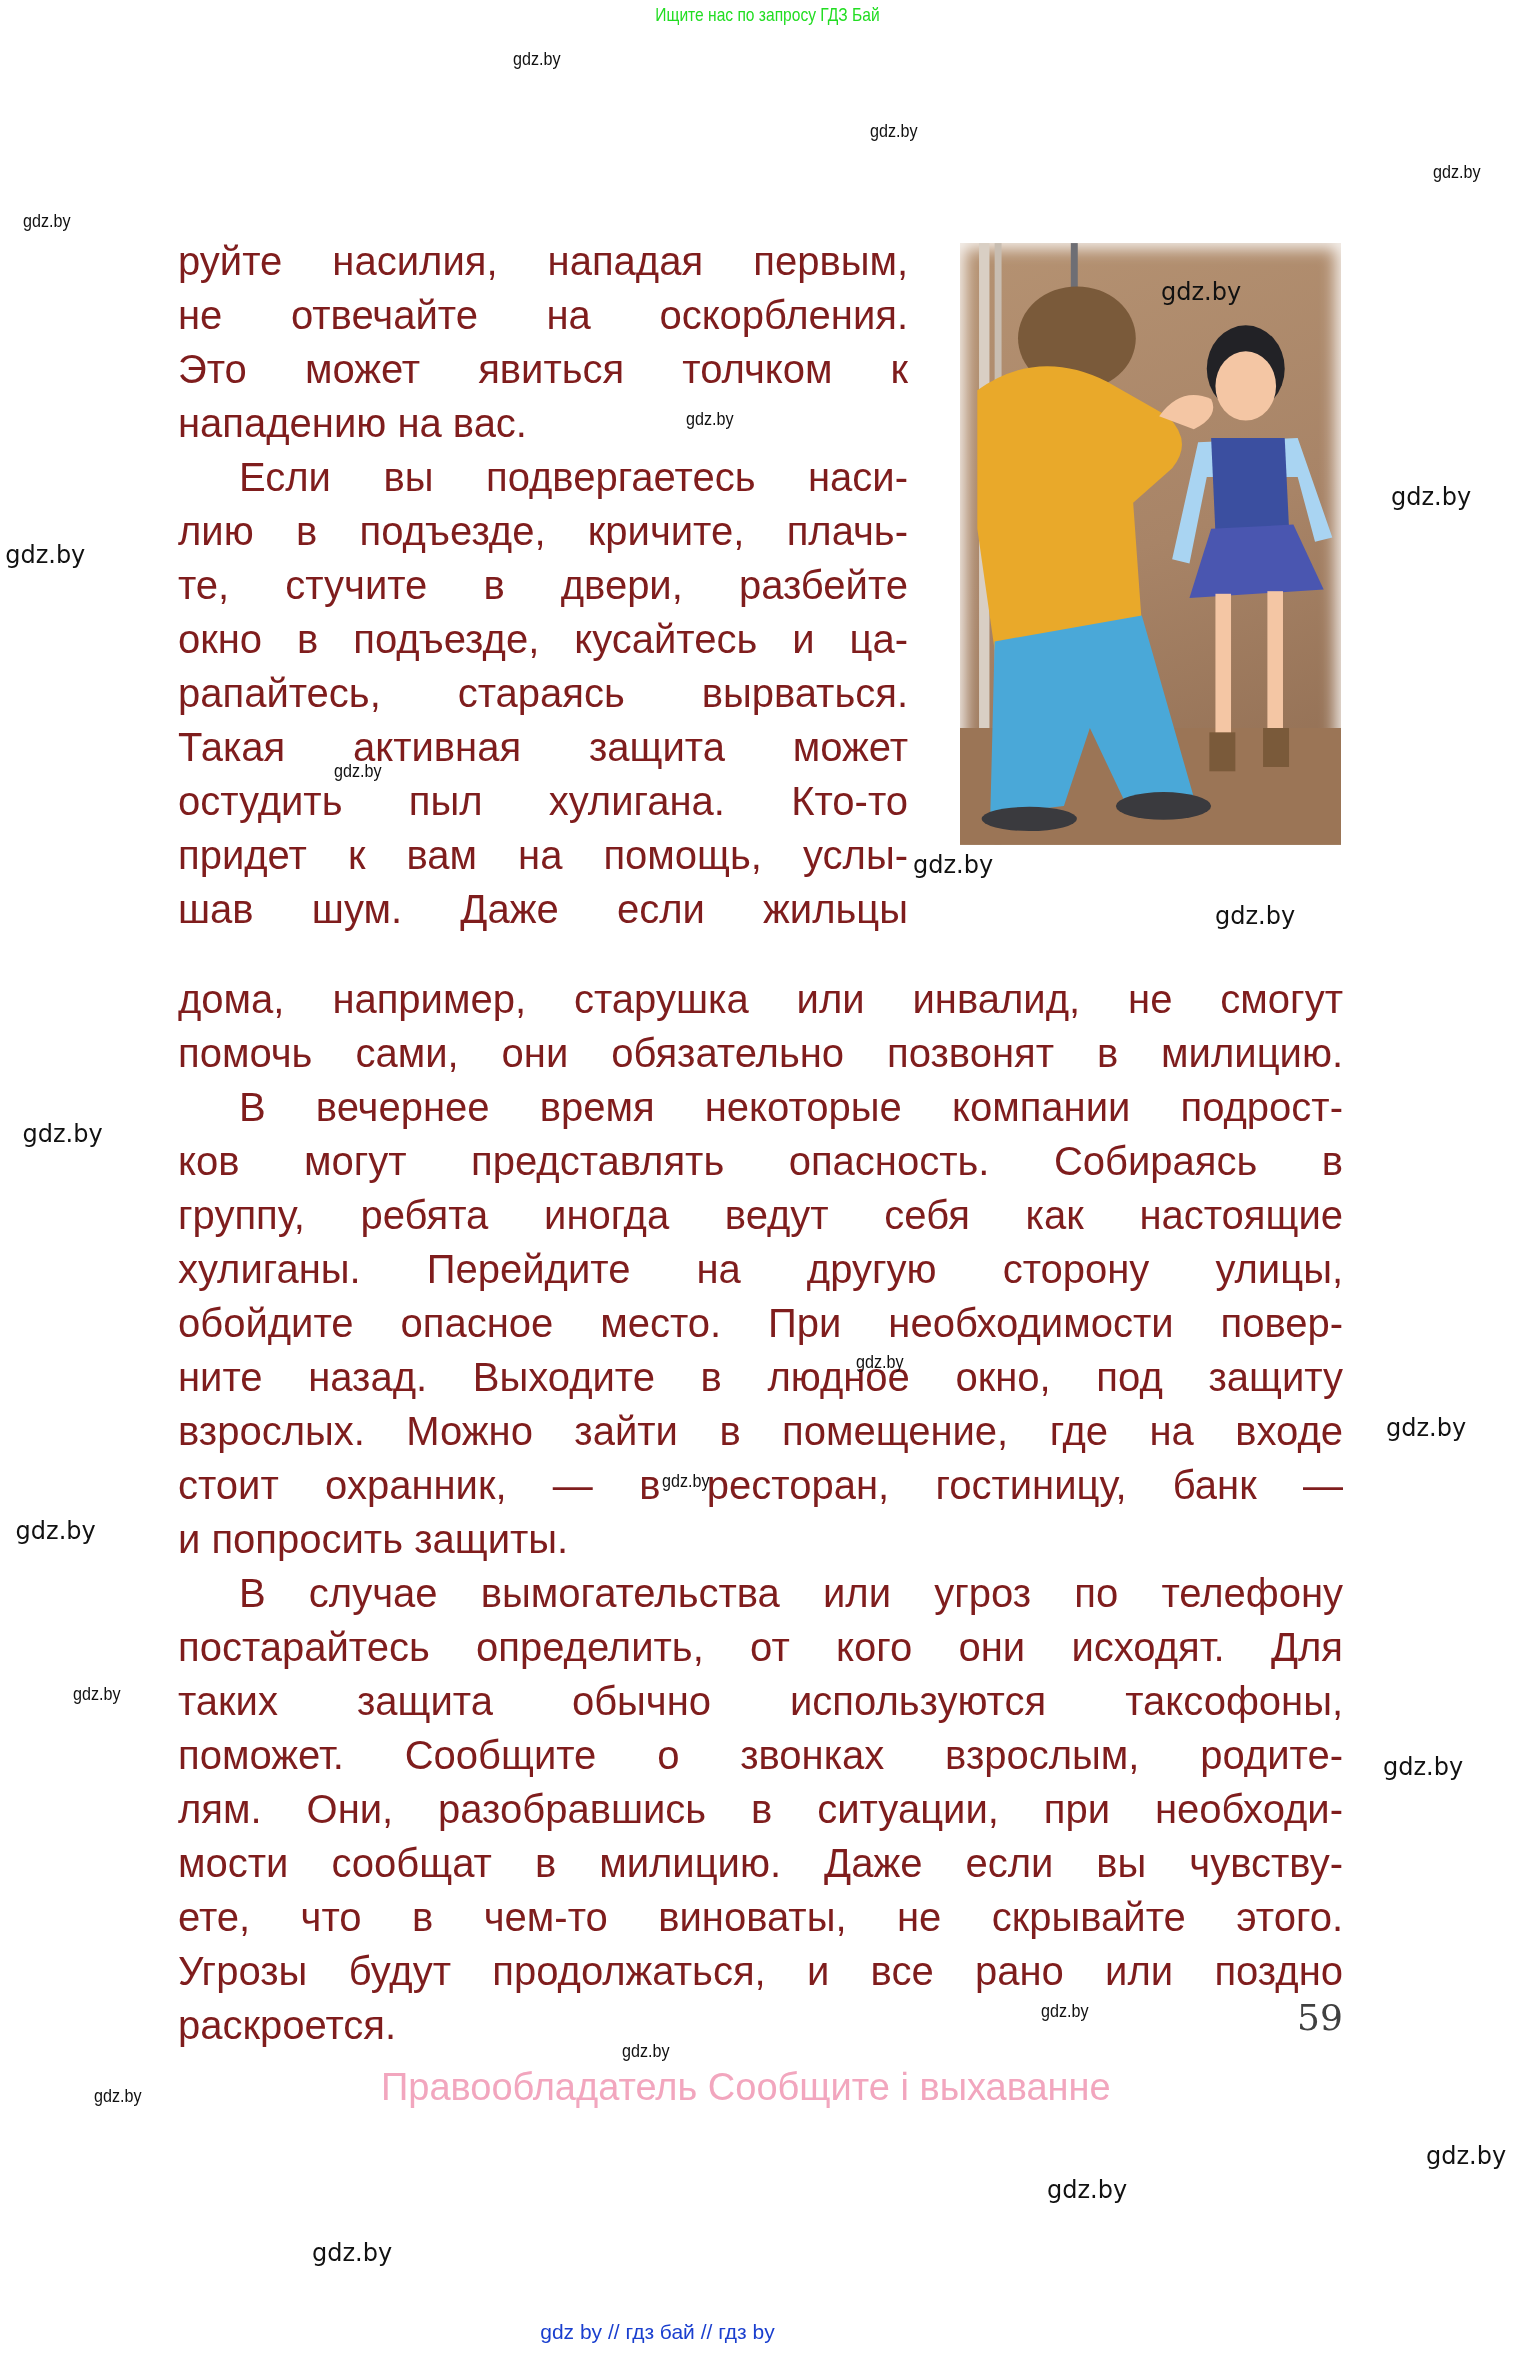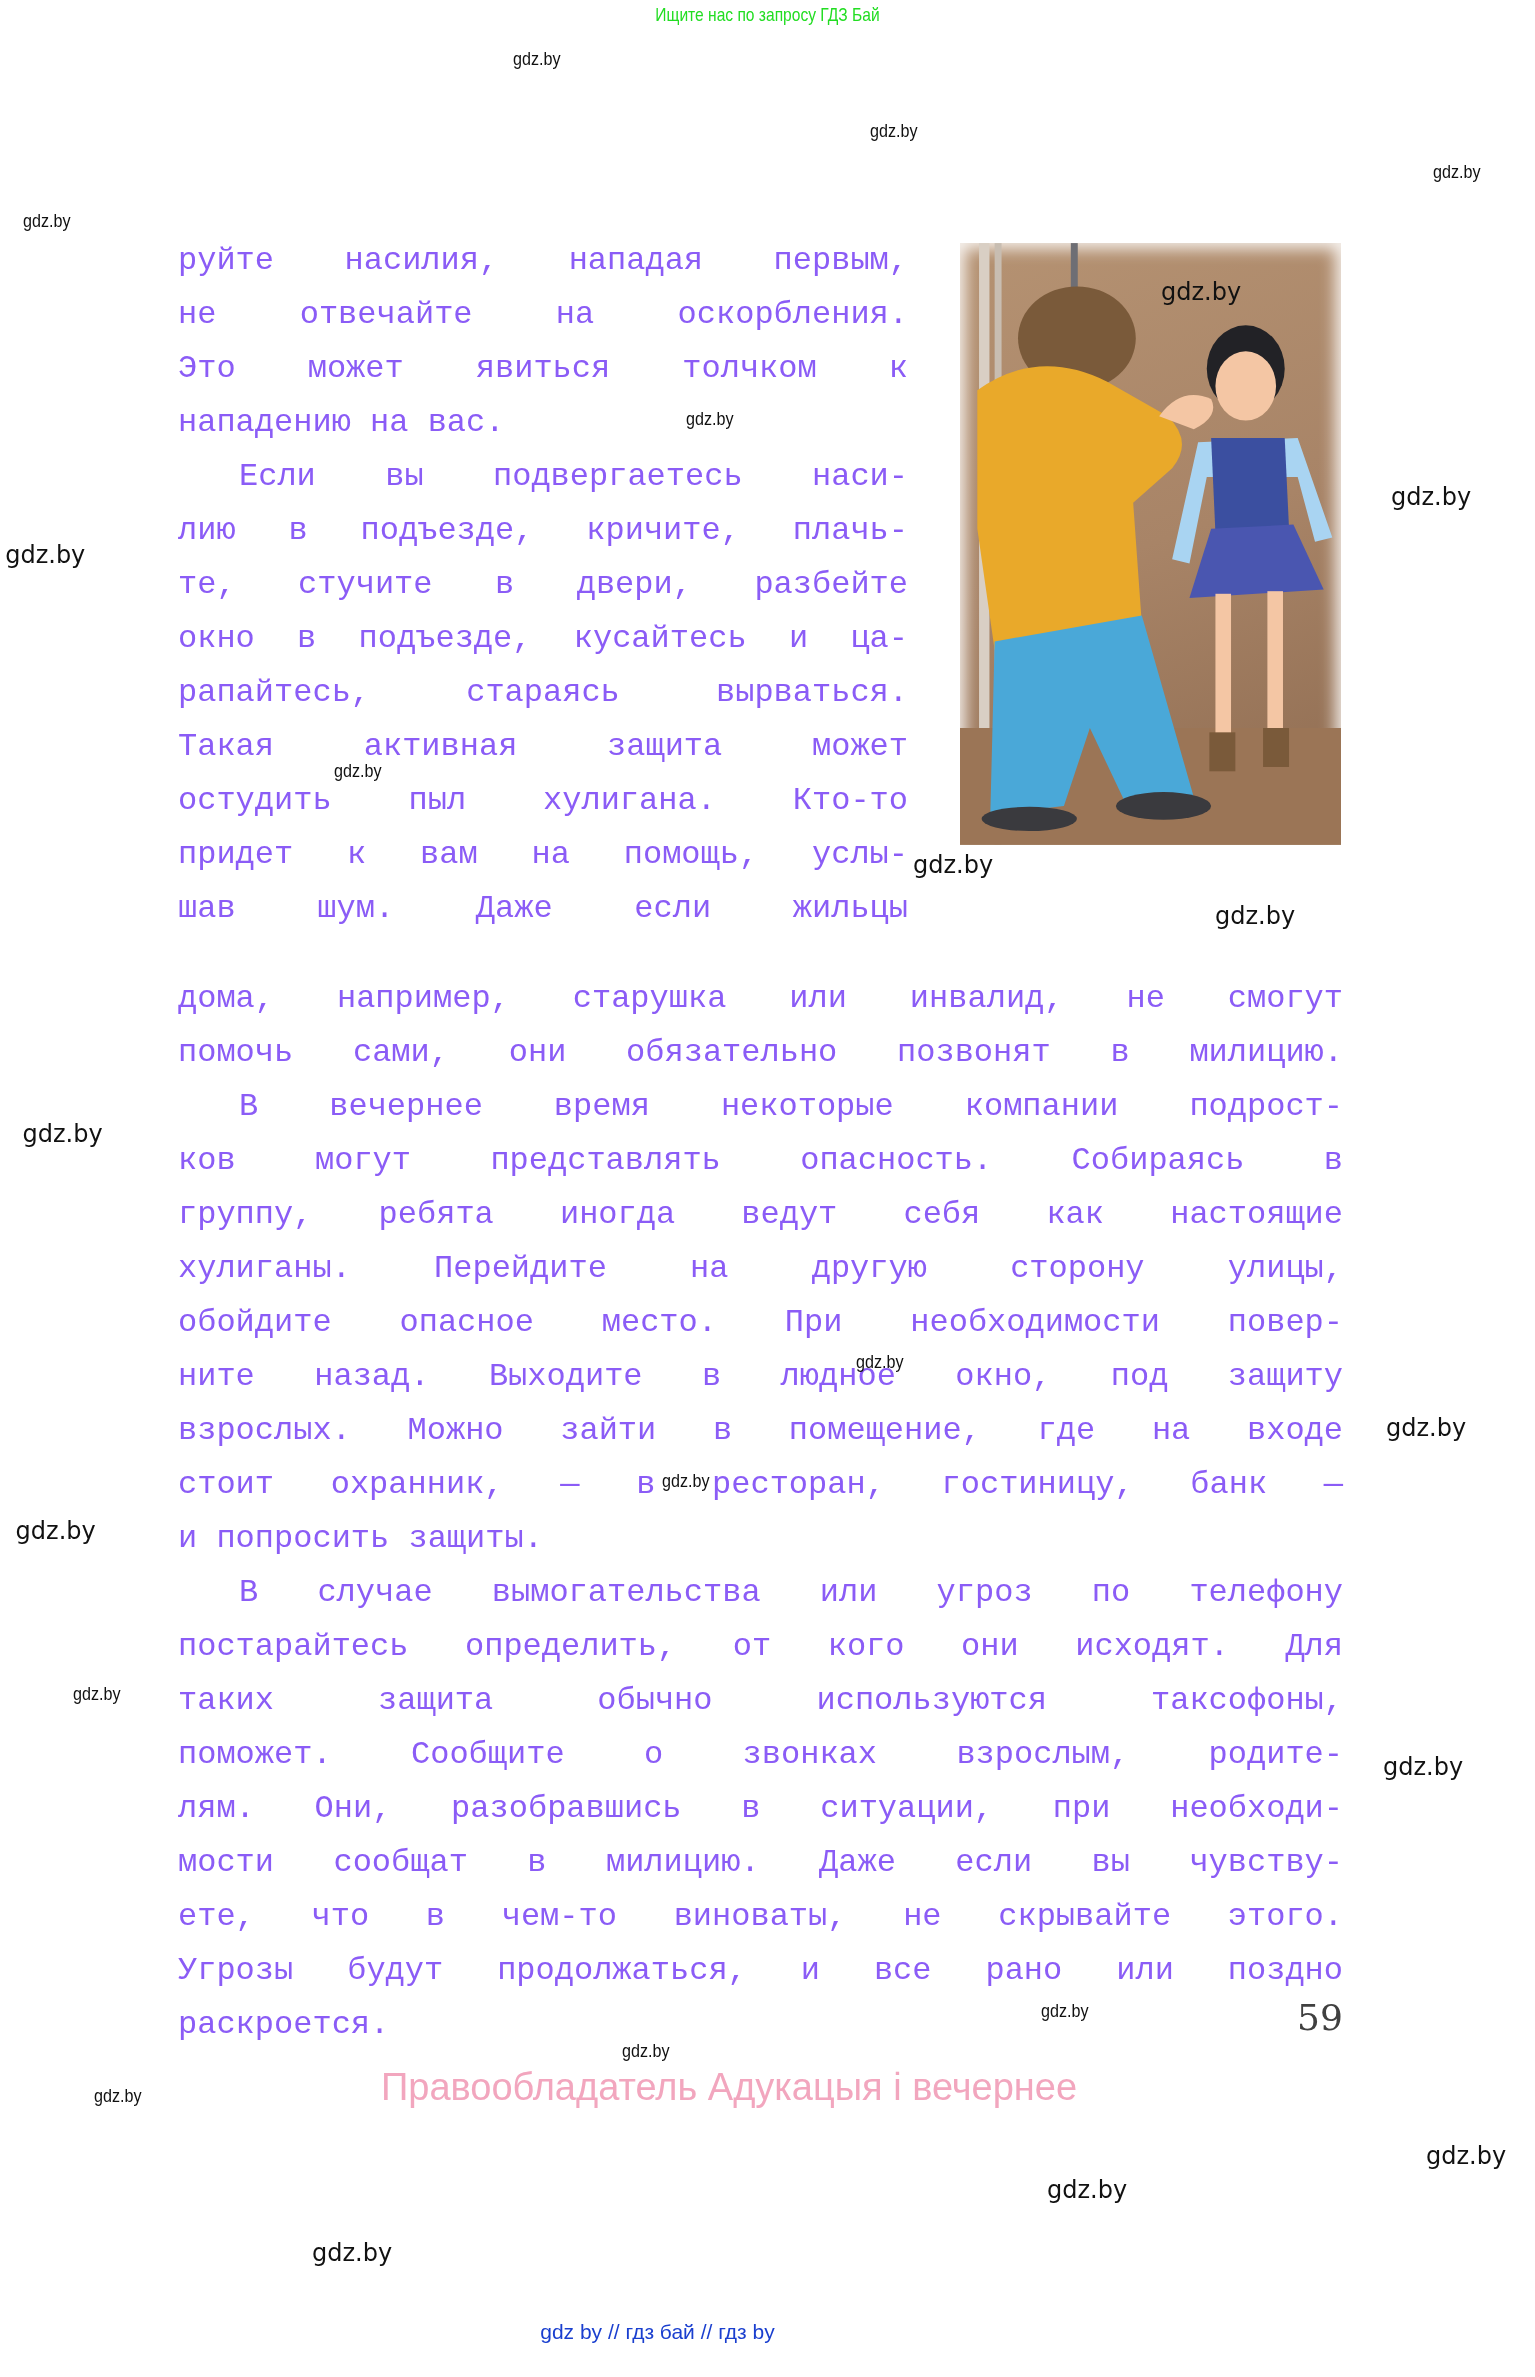--- a/index.html
+++ b/index.html
@@ -8,22 +8,22 @@
     position: absolute; top: 3.5px; left: 0; width: 1535px; text-align: center;
     font-family: "Liberation Sans", sans-serif; font-size: 19px; color: #22dd22;
     transform: scaleX(0.82); transform-origin: center;
   }
   .wm {
     position: absolute; font-family: "DejaVu Sans", sans-serif; font-size: 24px;
     color: #111111; white-space: nowrap; line-height: 1;
   }
   .wm.small { font-size: 19px; font-family: "Liberation Sans", sans-serif; transform: scaleX(0.85); transform-origin: left; }
   .body-text {
-    position: absolute; left: 178px; font-family: Liberation Mono, monospace;
-    font-size: 32px; color: #8b5cf6; line-height: 54px; white-space: nowrap;
+    position: absolute; left: 178px; font-family: Liberation Sans, sans-serif;
+    font-size: 40px; color: #7f1d1d; line-height: 54px; white-space: nowrap;
   }
   .line { display: block; height: 54px; text-align: justify; text-align-last: justify; }
   .line.last { text-align-last: left; }
   .line.indent { padding-left: 61px; }
   .narrow { width: 730px; }
   .wide { width: 1165px; }
   .illustration {
     position: absolute; left: 960px; top: 243px; width: 381px; height: 602px;
     background: linear-gradient(160deg, #b59272 0%, #a88467 50%, #8e6b50 100%);
     box-shadow: 0 0 15.6px 5.2px rgba(255,255,255,0.9) inset;
@@ -139,17 +139,17 @@
 <span class="wm" style="left:15.6px; top:1519px;">gdz.by</span>
 <span class="wm small" style="left:73px; top:1684px;">gdz.by</span>
 <span class="wm" style="left:1383px; top:1755px;">gdz.by</span>
 <span class="wm small" style="left:1041px; top:2001px;">gdz.by</span>
 <span class="wm small" style="left:622px; top:2041px;">gdz.by</span>
 <span class="wm small" style="left:94px; top:2086px;">gdz.by</span>
 <span class="wm" style="left:1426px; top:2144px;">gdz.by</span>
 <span class="wm" style="left:1047px; top:2178px;">gdz.by</span>
 <span class="wm" style="left:312px; top:2241px;">gdz.by</span>
 
-<div class="footer-copyright">Правообладатель Адукацыя і вечернее</div>
+<div class="footer-copyright">Правообладатель Сообщите і выхаванне</div>
 <div class="page-number">59</div>
 
 <div class="bottom-links">gdz by  //  гдз бай  //  гдз by</div>
 
 
 </body></html>

